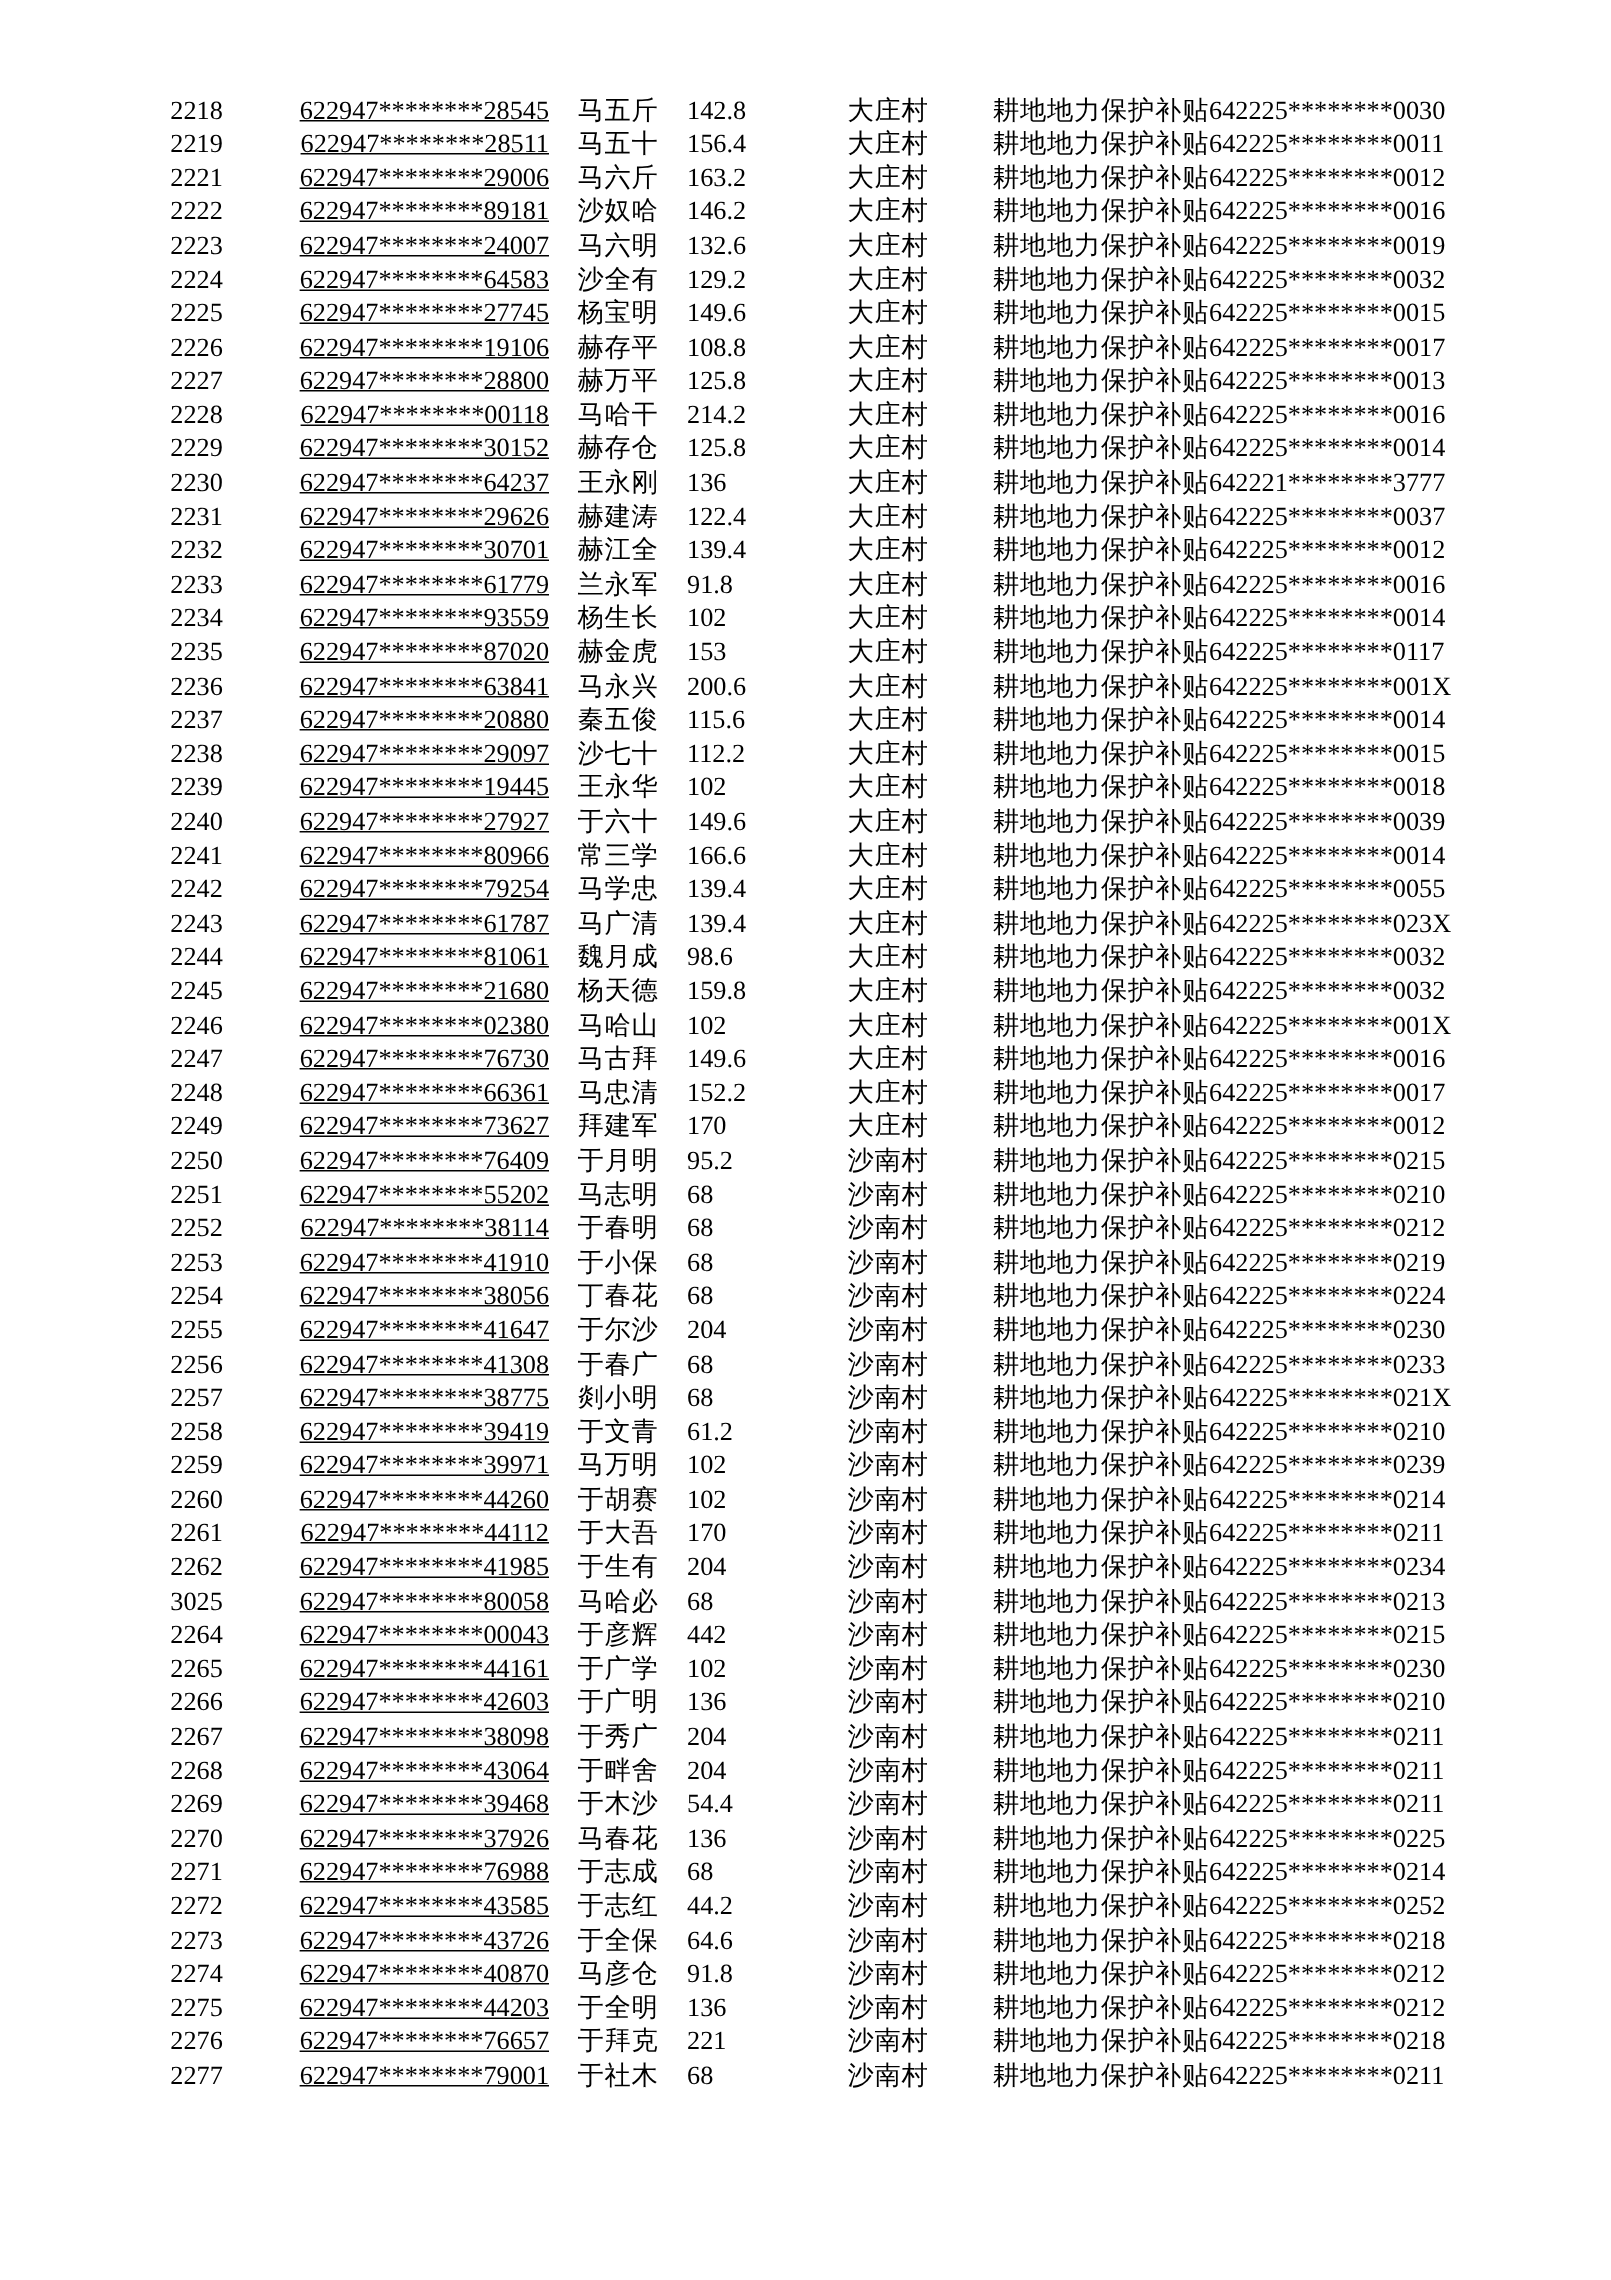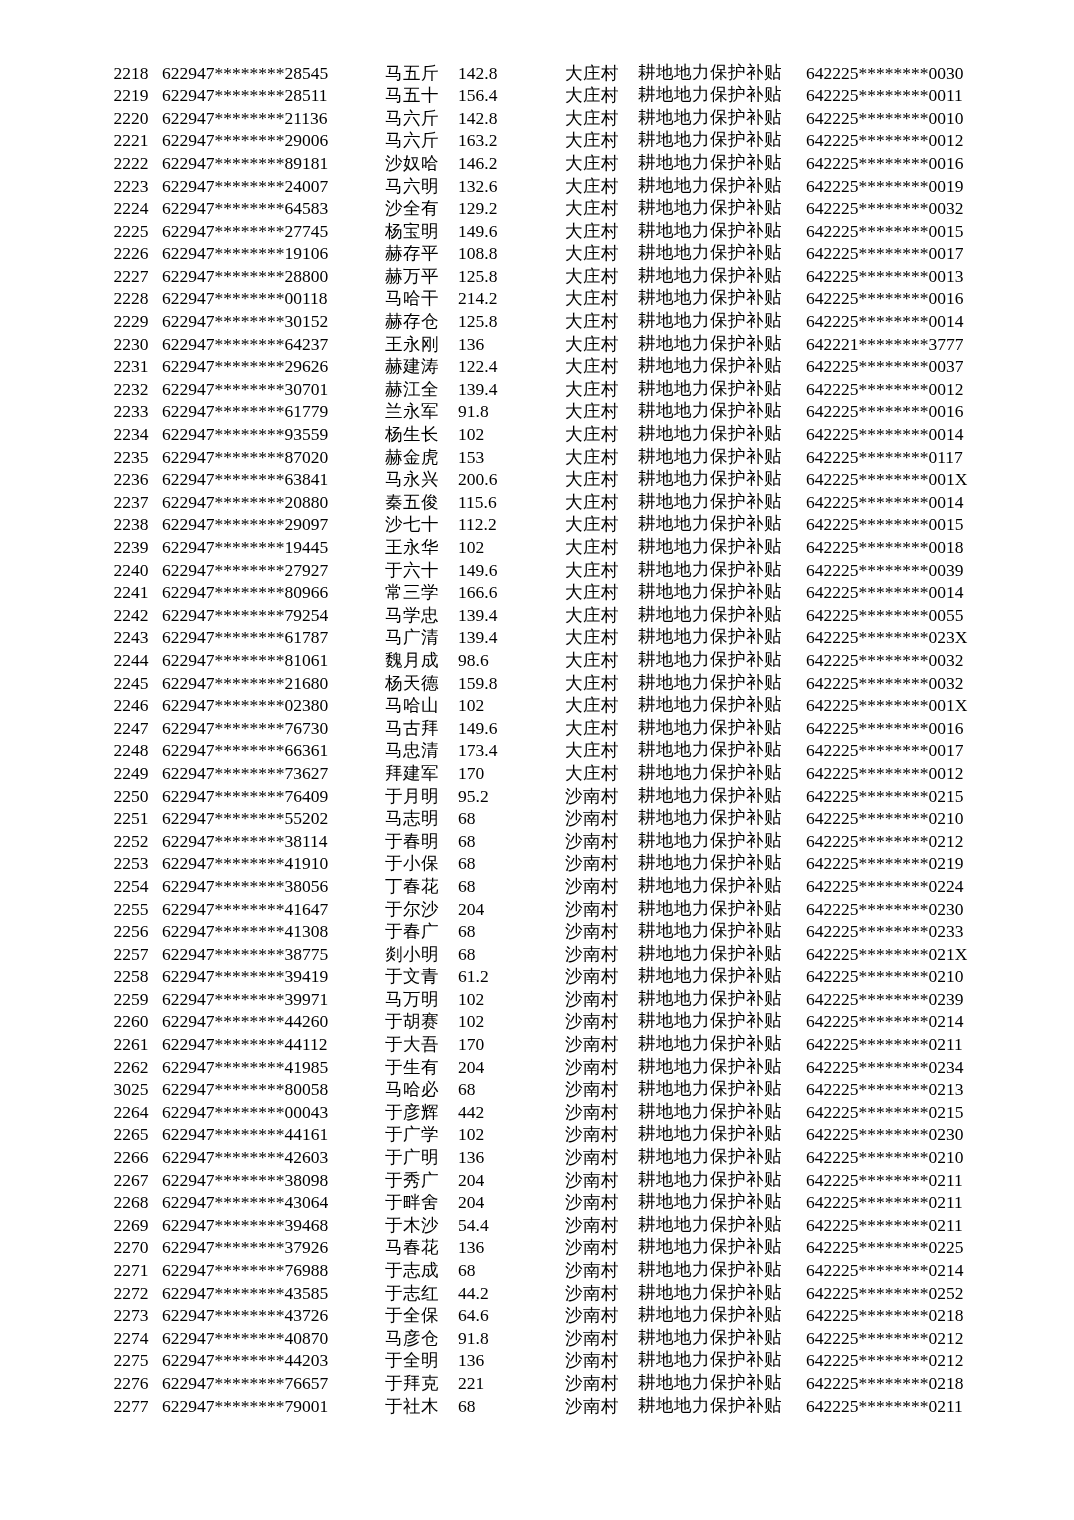--- a/index.html
+++ b/index.html
@@ -26,25 +26,25 @@
     table-layout: fixed;
   }
   table.data-table td {
     font-size: 17.5px;
     line-height: 1.0;
     padding: 2.55px 0;
     white-space: nowrap;
     overflow: hidden;
   }
   .c-index   { width: 62px;  text-align: center; }
-  .c-id      { width: 204px; text-align: left; padding-left: 4px; }
+  .c-id      { width: 204px; text-align: right; padding-left: 4px; text-decoration: underline; }
   .c-name    { width: 92px;  text-align: center; letter-spacing: 0.5px; }
   .c-amount  { width: 88px;  }
   .c-village { width: 92px;  text-align: center; letter-spacing: 0.5px; }
-  .c-subsidy { width: 168px; text-align: left; letter-spacing: 0.5px; font-family: Liberation Mono, monospace; }
+  .c-subsidy { width: 168px; text-align: right; letter-spacing: 0.5px; }
   .c-card    { width: 168px; text-align: left; font-family: Liberation Serif, serif; }
 </style>
 </head>
 <body>
 
 <div class="page">
   <table class="data-table">
     <tbody>
         <tr>
           <td class="c-index">2218</td>
@@ -58,29 +58,20 @@
         <tr>
           <td class="c-index">2219</td>
           <td class="c-id">622947********28511</td>
           <td class="c-name">马五十</td>
           <td class="c-amount">156.4</td>
           <td class="c-village">大庄村</td>
           <td class="c-subsidy">耕地地力保护补贴</td>
           <td class="c-card">642225********0011</td>
         </tr>
         <tr>
-          <td class="c-index">2220</td>
-          <td class="c-id">622947********21136</td>
-          <td class="c-name">马六斤</td>
-          <td class="c-amount">142.8</td>
-          <td class="c-village">大庄村</td>
-          <td class="c-subsidy">耕地地力保护补贴</td>
-          <td class="c-card">642225********0010</td>
-        </tr>
-        <tr>
           <td class="c-index">2221</td>
           <td class="c-id">622947********29006</td>
           <td class="c-name">马六斤</td>
           <td class="c-amount">163.2</td>
           <td class="c-village">大庄村</td>
           <td class="c-subsidy">耕地地力保护补贴</td>
           <td class="c-card">642225********0012</td>
         </tr>
         <tr>
           <td class="c-index">2222</td>
@@ -313,21 +304,21 @@
           <td class="c-name">马古拜</td>
           <td class="c-amount">149.6</td>
           <td class="c-village">大庄村</td>
           <td class="c-subsidy">耕地地力保护补贴</td>
           <td class="c-card">642225********0016</td>
         </tr>
         <tr>
           <td class="c-index">2248</td>
           <td class="c-id">622947********66361</td>
           <td class="c-name">马忠清</td>
-          <td class="c-amount">173.4</td>
+          <td class="c-amount">152.2</td>
           <td class="c-village">大庄村</td>
           <td class="c-subsidy">耕地地力保护补贴</td>
           <td class="c-card">642225********0017</td>
         </tr>
         <tr>
           <td class="c-index">2249</td>
           <td class="c-id">622947********73627</td>
           <td class="c-name">拜建军</td>
           <td class="c-amount">170</td>
           <td class="c-village">大庄村</td>

